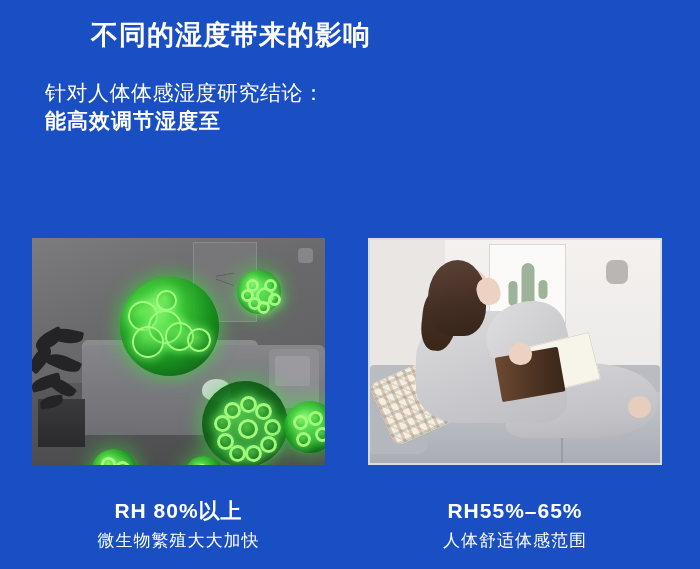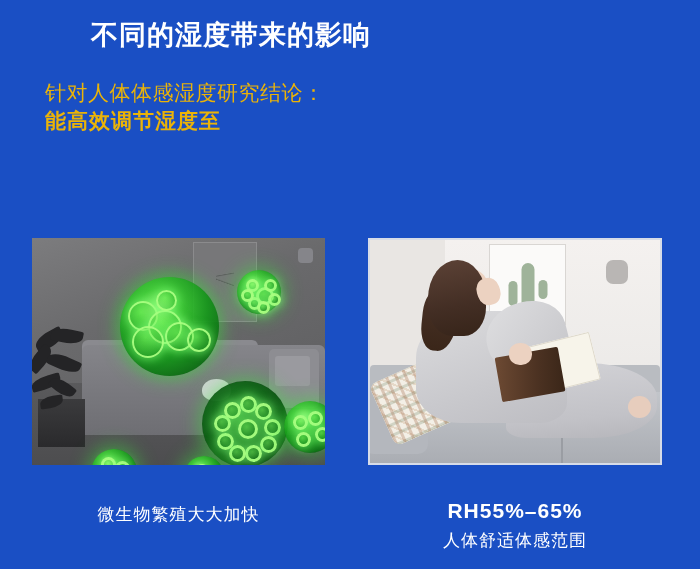--- a/index.html
+++ b/index.html
@@ -30,21 +30,21 @@
     white-space: nowrap;
     line-height: 1.3;
     margin-left: 45px;
   }
 
   
   #body-copy {
     position: absolute;
     left: 45px;
     top: 79px;
-    color: #eab308;
+    color: #ffffff;
     font-size: 21px;
     line-height: 28px;
     letter-spacing: 0.5px;
     white-space: nowrap;
   }
   #body-copy .line { display: block; }
   #body-copy .strong { font-weight: 700; letter-spacing: 0px; }
   #body-copy .line-bold { font-weight: 700; letter-spacing: 1px; }
 
   
@@ -443,20 +443,21 @@
       <div class="rhair"></div>
       <div class="rarm"></div>
       <div class="rhand-head"></div>
       <div class="rbook"></div>
       <div class="rbook-spine"></div>
       <div class="rhand-book"></div>
     </div>
   </div>
 
   <div class="caption" id="caption-left">
+    <span class="cap-title">RH 80%以上</span>
     <span class="cap-sub">微生物繁殖大大加快</span>
   </div>
 
   <div class="caption" id="caption-right">
     <span class="cap-title">RH55%–65%</span>
     <span class="cap-sub">人体舒适体感范围</span>
   </div>
 
 </div>
 

